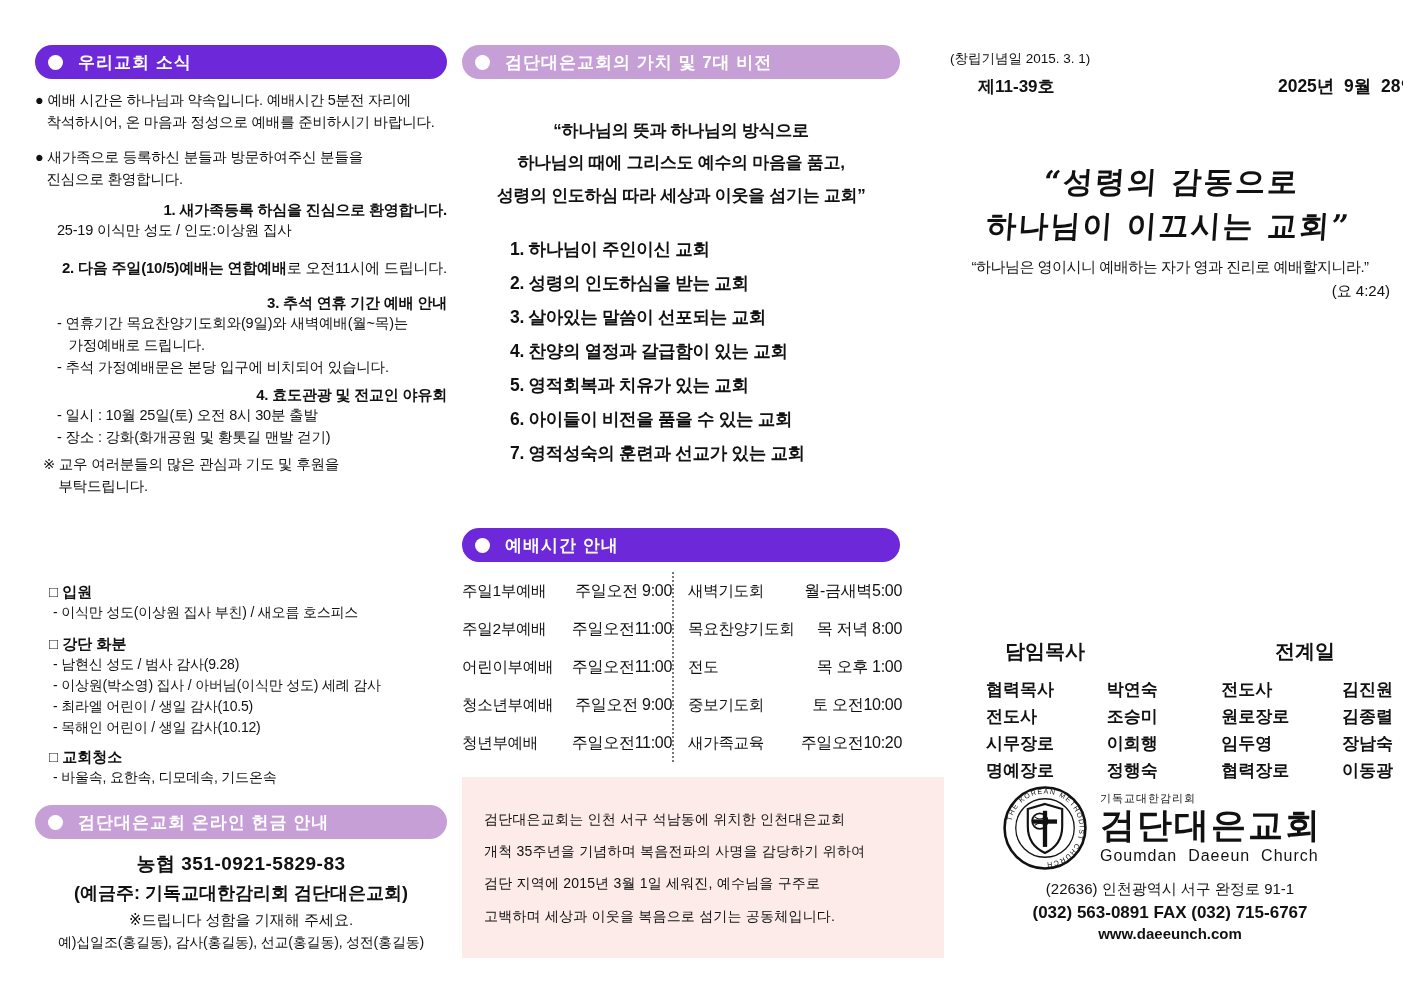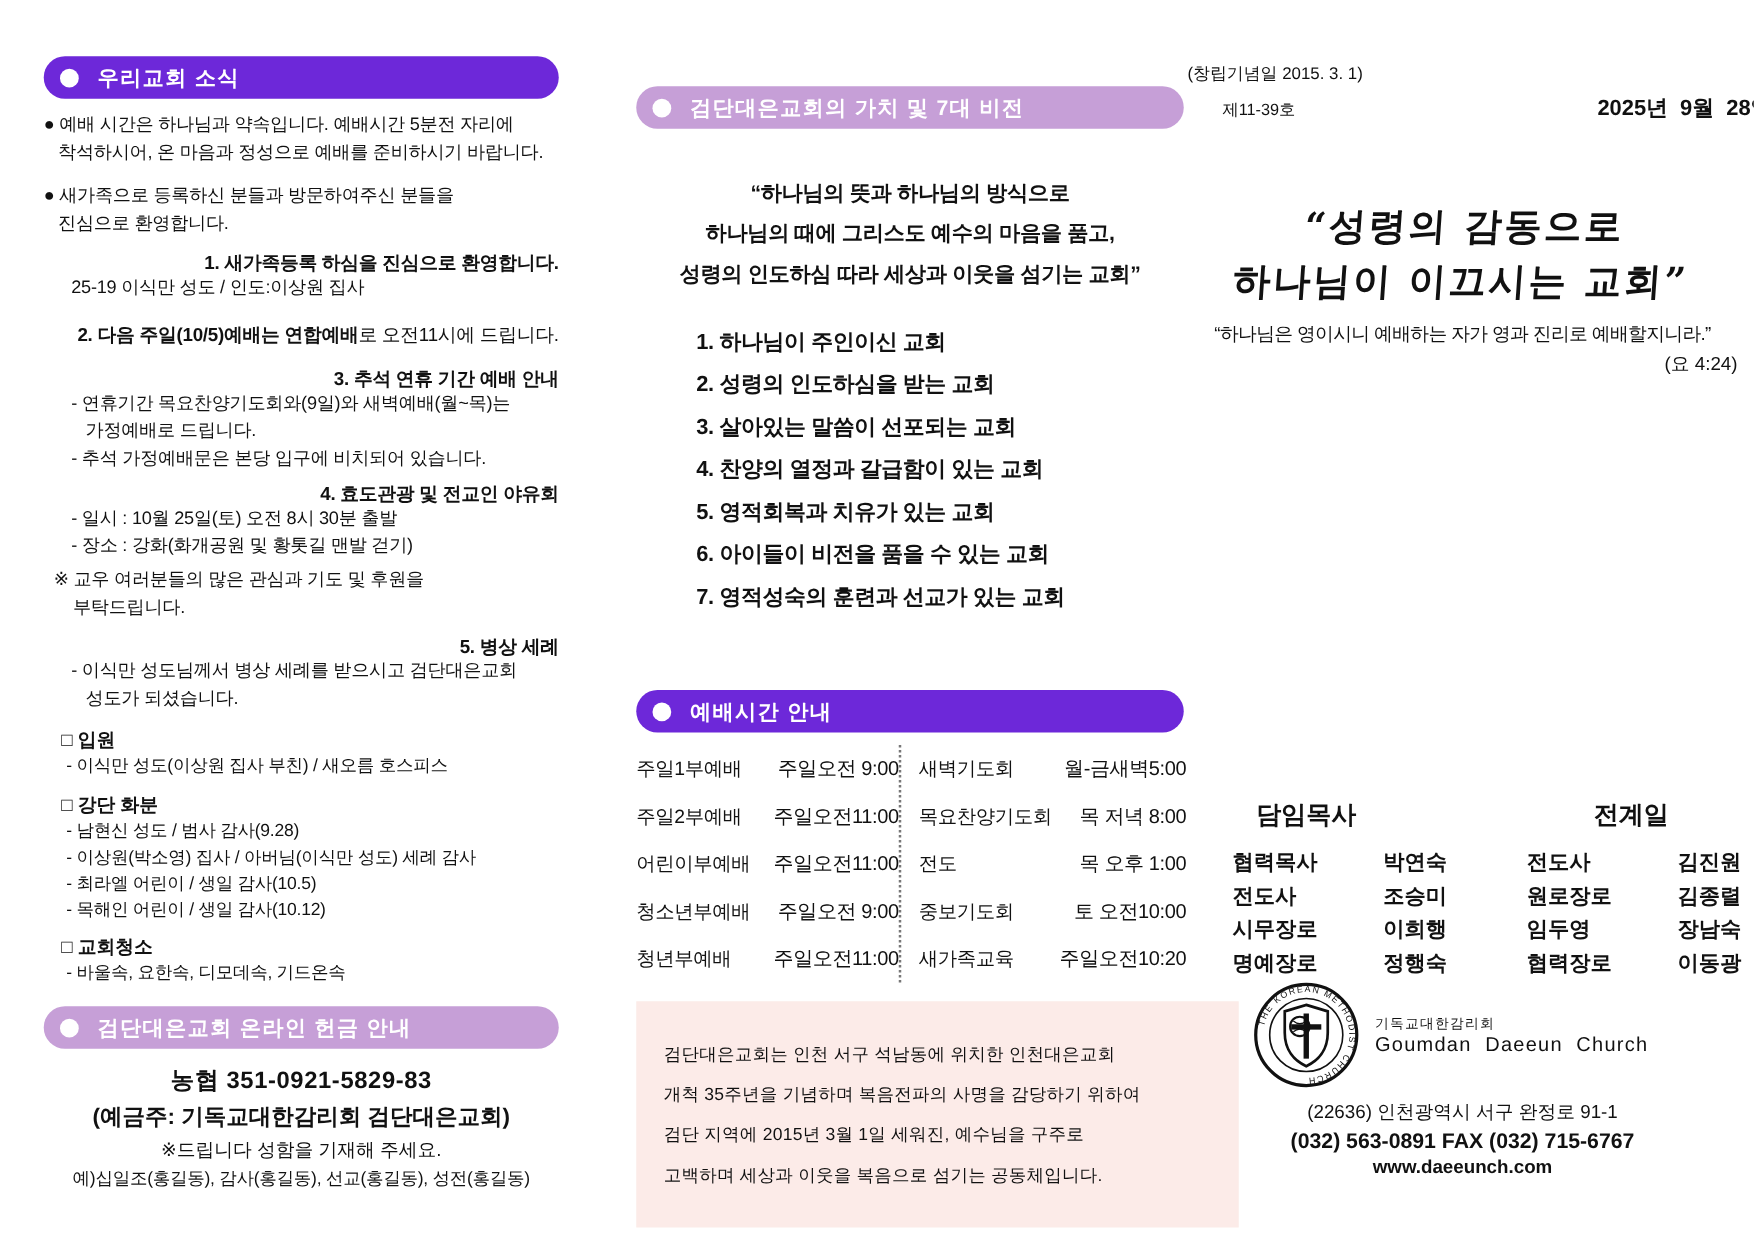--- a/index.html
+++ b/index.html
@@ -1,20 +1,20 @@
 <!DOCTYPE html>
 <html><head>
 <meta charset="utf-8">
 <style>
   html,body{margin:0;padding:0;background:#ffffff;}
   body{width:1403px;height:992px;position:relative;overflow:hidden;
        font-family:"Liberation Sans","DejaVu Sans",sans-serif;color:#111;}
   .col{position:absolute;top:45px;}
   .col-left{left:35px;width:412px;height:947px;}
-  .col-mid{left:509px;width:438px;height:913px;margin-top:24px;}
+  .col-mid{left:462px;width:438px;height:913px;}
   .col-right{left:950px;top:48px;width:440px;height:944px;}
   .abs{position:absolute;left:0;width:100%;}
 
   
   .banner{height:34px;border-radius:17px;display:flex;align-items:center;
           color:#fff;font-weight:bold;font-size:17px;letter-spacing:1px;}
   .banner .dot{width:15px;height:15px;border-radius:50%;background:#fff;
                margin:0 15px 0 13px;flex:0 0 auto;}
   .periwinkle{background:#6d28d9;}
   .orchid{background:#c69fd7;}
@@ -44,21 +44,21 @@
   .sch-name{display:inline-block;width:126px;font-size:15.5px;
             text-align:justify;text-align-last:justify;letter-spacing:-0.3px;}
   .sch-time{font-size:16px;margin-left:12px;letter-spacing:-0.3px;white-space:pre;}
   .intro-box{background:#fcebe8;padding:26px 22px;font-size:14px;line-height:2.3;
              letter-spacing:0.2px;}
 
   
   .founding{font-size:13.5px;}
   .issue-row{display:flex;justify-content:space-between;align-items:baseline;
              padding:0 10px 0 28px;}
-  .issue{font-size:13px;}
+  .issue{font-size:17px;font-weight:bold;}
   .date{font-size:17.5px;font-weight:bold;white-space:pre;}
   .motto{text-align:center;font-family:"DejaVu Serif","Liberation Serif",serif;
          font-weight:bold;font-size:30px;line-height:1.45;letter-spacing:2px;
          transform:skewX(-4deg);}
   .verse{font-size:15px;text-align:center;letter-spacing:-0.5px;}
   .verse-ref{font-size:15px;text-align:right;padding-right:38px;margin-top:6px;}
   .pastor{font-size:20px;font-weight:bold;width:330px;margin:0 auto;
           text-align:justify;text-align-last:justify;}
   .staff{padding:0 12px 0 36px;}
   .staff-row{display:flex;justify-content:space-between;height:27px;}
@@ -109,25 +109,20 @@
 
     <div class="abs" style="top:341px;">
       <div class="item-title">4. 효도관광 및 전교인 야유회</div>
       <div class="item-body pre">- 일시 : 10월 25일(토) 오전 8시 30분 출발
 - 장소 : 강화(화개공원 및 황톳길 맨발 걷기)</div>
     </div>
 
     <div class="abs notice pre" style="top:408px;padding-left:8px;">※ 교우 여러분들의 많은 관심과 기도 및 후원을
     부탁드립니다.</div>
 
-    <div class="abs" style="top:463px;">
-      <div class="item-title">5. 병상 세례</div>
-      <div class="item-body pre">- 이식만 성도님께서 병상 세례를 받으시고 검단대은교회
-   성도가 되셨습니다.</div>
-    </div>
 
     <div class="abs" style="top:538px;">
       <div class="sq-title">□ 입원</div>
       <div class="sq-body pre">- 이식만 성도(이상원 집사 부친) / 새오름 호스피스</div>
     </div>
 
     <div class="abs" style="top:590px;">
       <div class="sq-title">□ 강단 화분</div>
       <div class="sq-body pre">- 남현신 성도 / 범사 감사(9.28)
 - 이상원(박소영) 집사 / 아버님(이식만 성도) 세례 감사
@@ -286,20 +281,21 @@
           <textPath href="#sealcirc" startOffset="8">THE KOREAN METHODIST CHURCH</textPath>
         </text>
         <path d="M50,22 L70,28 L70,48 C70,64 61,74 50,79 C39,74 30,64 30,48 L30,28 Z" fill="#fff" stroke="#111" stroke-width="2.5"></path>
         <rect x="47.5" y="30" width="5" height="42" fill="#111"></rect>
         <rect x="36" y="40" width="28" height="5" fill="#111"></rect>
         <circle cx="44" cy="42" r="9" fill="none" stroke="#111" stroke-width="2"></circle>
         <path d="M38,37 q6,5 12,0 M38,47 q6,-5 12,0" fill="none" stroke="#111" stroke-width="1.2"></path>
       </svg>
       <div class="logo-text">
         <div class="denom">기독교대한감리회</div>
+        <div class="church-name">검단대은교회</div>
         <div class="church-en">Goumdan  Daeeun  Church</div>
       </div>
     </div>
 
     <div class="abs" style="top:832px;">
       <div class="addr1">(22636) 인천광역시 서구 완정로 91-1</div>
       <div class="addr2">(032) 563-0891   FAX (032) 715-6767</div>
       <div class="addr3">www.daeeunch.com</div>
     </div>
   </div>

